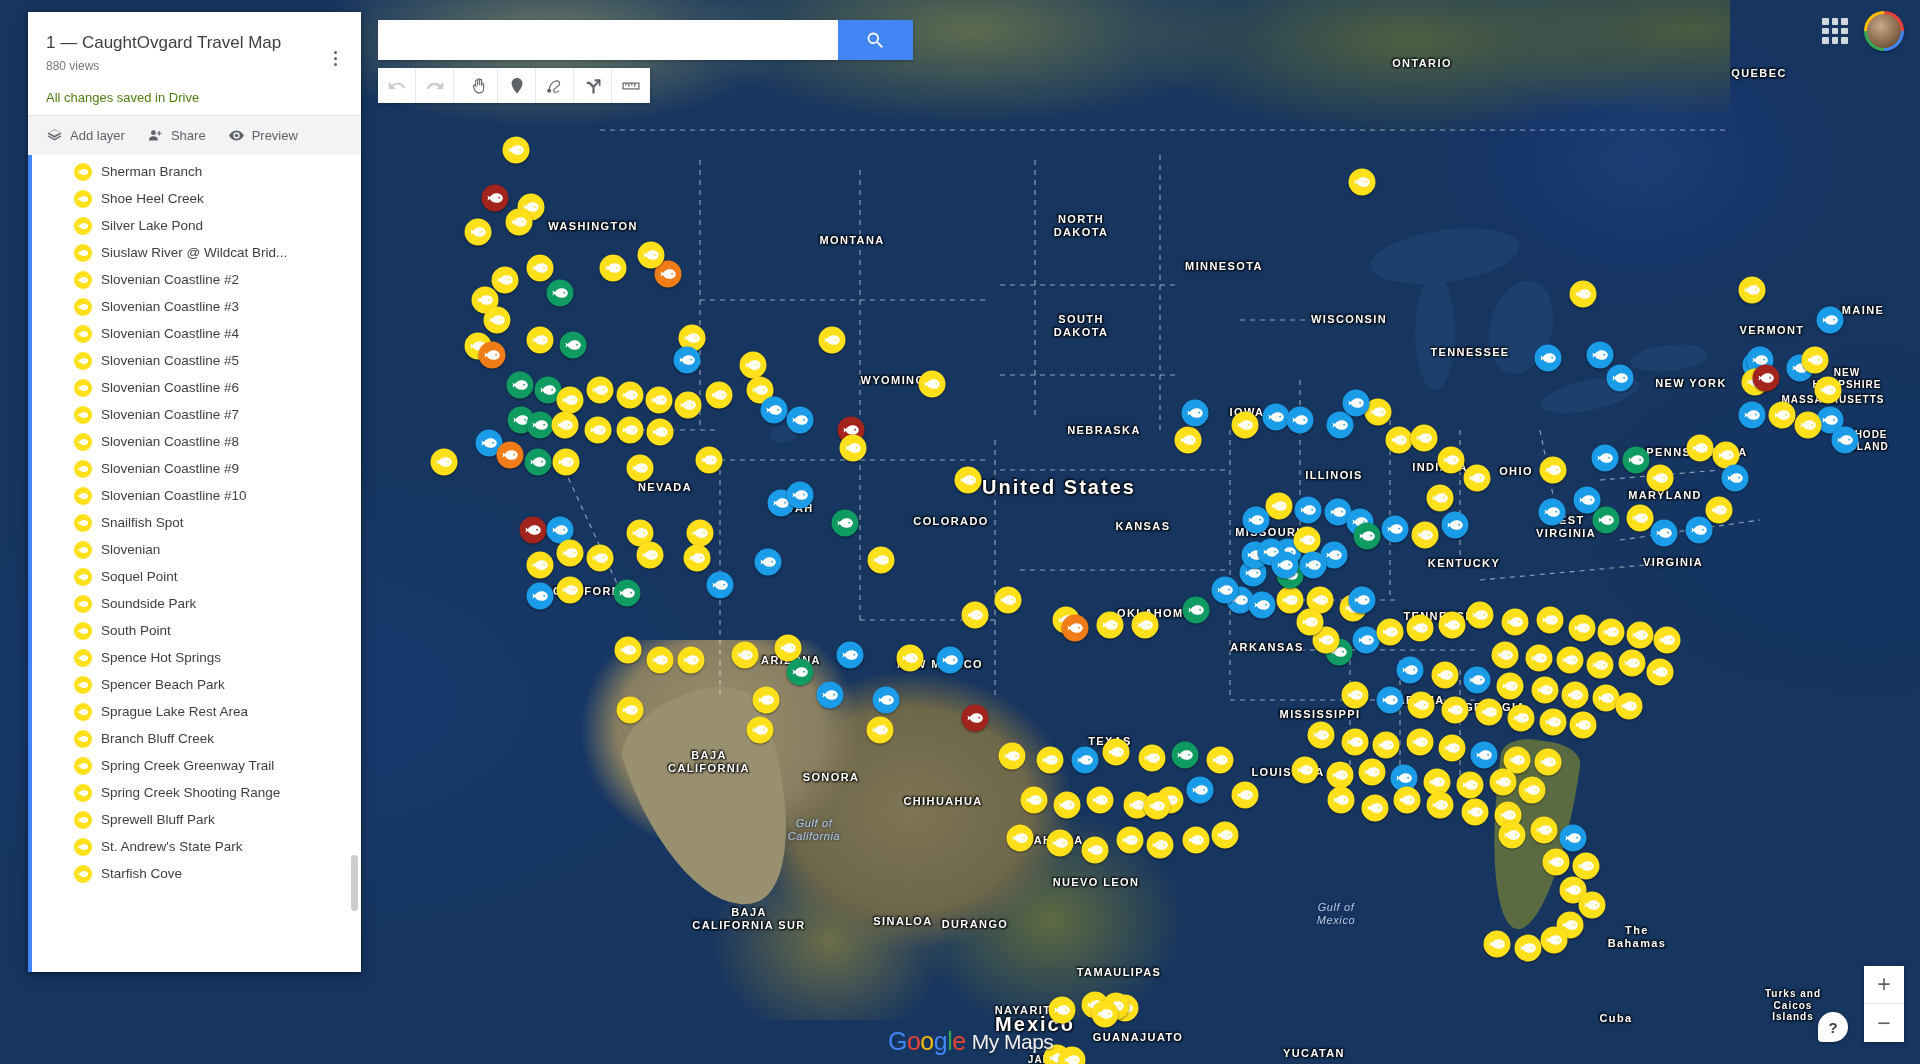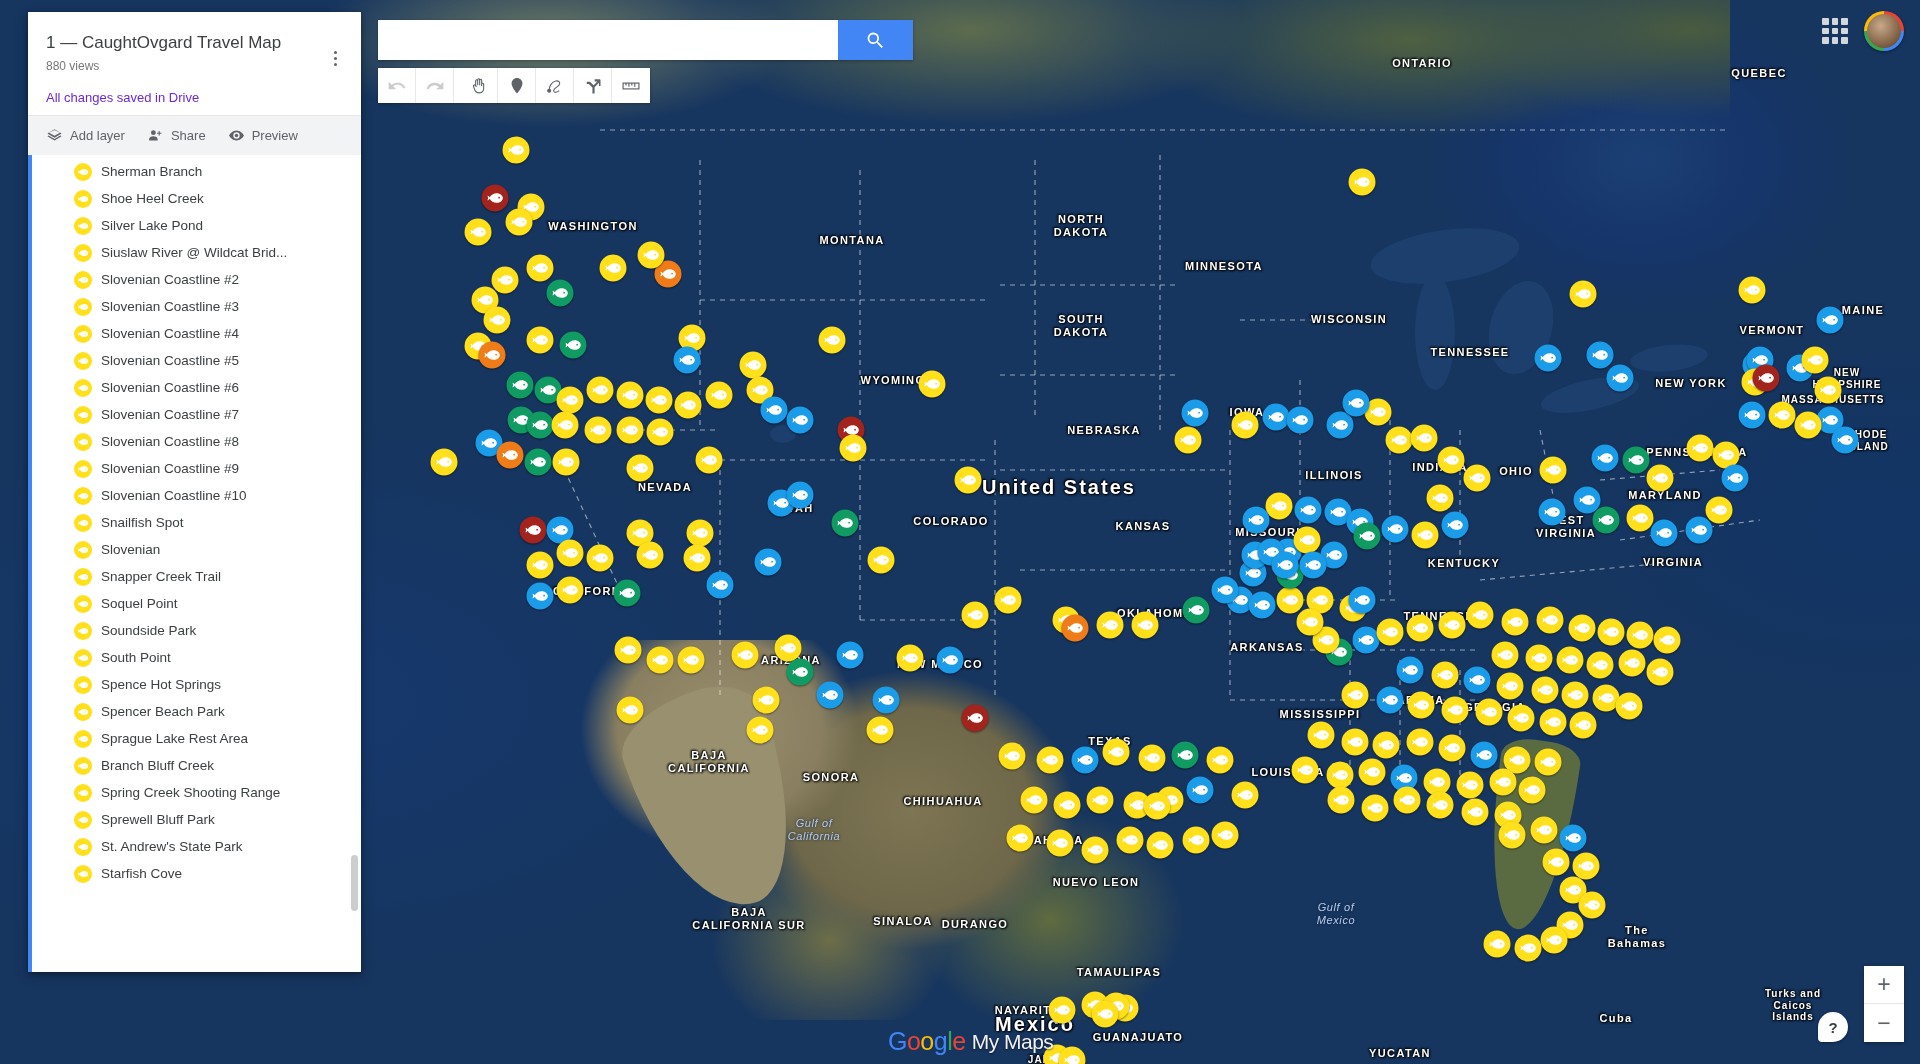--- a/index.html
+++ b/index.html
@@ -117,21 +117,21 @@
     box-shadow: 0 1px 4px rgba(0,0,0,.3), 0 4px 12px rgba(0,0,0,.25);
     display: flex; flex-direction: column;
     z-index: 20;
   }
   #sb-header { padding: 20px 18px 10px 18px; position: relative; }
   #sb-title {
     font-size: 17px; color: #3c4043; font-weight: 400;
     line-height: 22px; padding-right: 30px;
   }
   #sb-views { font-size: 12px; color: #777; margin-top: 5px; }
-  #sb-saved { font-size: 13px; color: #6d28d9; margin-top: 17px; }
+  #sb-saved { font-size: 13px; color: #4d7c0f; margin-top: 17px; }
   #sb-kebab {
     position: absolute; right: 14px; top: 34px;
     width: 24px; height: 24px;
     display: flex; flex-direction: column; align-items: center; justify-content: center; gap: 3px;
     cursor: pointer;
   }
   #sb-kebab span { width: 3px; height: 3px; border-radius: 50%; background: #5f6368; display:block; }
 
   #sb-actions {
     display: flex; align-items: center; gap: 22px;
@@ -370,21 +370,21 @@
 CALIFORNIA SUR</div>
         <div class="maplabel " style="left: 831px; top: 777px;">SONORA</div>
         <div class="maplabel " style="left: 943px; top: 801px;">CHIHUAHUA</div>
         <div class="maplabel " style="left: 1049px; top: 840px;">COAHUILA</div>
         <div class="maplabel " style="left: 1096px; top: 882px;">NUEVO LEON</div>
         <div class="maplabel " style="left: 903px; top: 921px;">SINALOA</div>
         <div class="maplabel " style="left: 975px; top: 924px;">DURANGO</div>
         <div class="maplabel " style="left: 1119px; top: 972px;">TAMAULIPAS</div>
         <div class="maplabel " style="left: 1020px; top: 1010px; padding-left: 6px;">NAYARIT</div>
         <div class="maplabel " style="left: 1138px; top: 1037px;">GUANAJUATO</div>
-        <div class="maplabel " style="left: 1400px; top: 1053px; text-align: right;">YUCATAN</div>
+        <div class="maplabel " style="left: 1314px; top: 1053px; text-align: right;">YUCATAN</div>
         <div class="maplabel small" style="left: 1053px; top: 1060px;">JALISCO</div>
         <div class="maplabel " style="left: 1616px; top: 1018px;">Cuba</div>
         <div class="maplabel " style="left: 1637px; top: 937px;">The
 Bahamas</div>
         <div class="maplabel small" style="left: 1793px; top: 1005px;">Turks and
 Caicos
 Islands</div>
         <div class="maplabel water" style="left: 1336px; top: 914px;">Gulf of
 Mexico</div>
         <div class="maplabel water" style="left: 814px; top: 830px;">Gulf of
@@ -1848,28 +1848,20 @@
               </svg>
             </span>
             <span>Slovenian</span>
           </div>
           <div class="layer-item">
             <span class="layer-icon" style="background:#ffe01b">
               <svg viewBox="0 0 24 16">
                 <path fill="#fff" d="M14.4 1.8C10.3 1.8 6.8 4 5.3 7.2 4.6 6.2 3.4 5.4 2 5.2c.6.9.9 1.8.9 2.8s-.3 2-.9 2.8c1.4-.2 2.6-1 3.3-2 1.5 3.2 5 5.4 9.1 5.4 4.5 0 8-2.8 8-6.2s-3.5-6.2-8-6.2zm3.2 4.8a1.1 1.1 0 1 1 0 2.2 1.1 1.1 0 0 1 0-2.2z"></path>
               </svg>
             </span>
-            <span>Snapper Creek Trail</span>
-          </div>
-          <div class="layer-item">
-            <span class="layer-icon" style="background:#ffe01b">
-              <svg viewBox="0 0 24 16">
-                <path fill="#fff" d="M14.4 1.8C10.3 1.8 6.8 4 5.3 7.2 4.6 6.2 3.4 5.4 2 5.2c.6.9.9 1.8.9 2.8s-.3 2-.9 2.8c1.4-.2 2.6-1 3.3-2 1.5 3.2 5 5.4 9.1 5.4 4.5 0 8-2.8 8-6.2s-3.5-6.2-8-6.2zm3.2 4.8a1.1 1.1 0 1 1 0 2.2 1.1 1.1 0 0 1 0-2.2z"></path>
-              </svg>
-            </span>
             <span>Soquel Point</span>
           </div>
           <div class="layer-item">
             <span class="layer-icon" style="background:#ffe01b">
               <svg viewBox="0 0 24 16">
                 <path fill="#fff" d="M14.4 1.8C10.3 1.8 6.8 4 5.3 7.2 4.6 6.2 3.4 5.4 2 5.2c.6.9.9 1.8.9 2.8s-.3 2-.9 2.8c1.4-.2 2.6-1 3.3-2 1.5 3.2 5 5.4 9.1 5.4 4.5 0 8-2.8 8-6.2s-3.5-6.2-8-6.2zm3.2 4.8a1.1 1.1 0 1 1 0 2.2 1.1 1.1 0 0 1 0-2.2z"></path>
               </svg>
             </span>
             <span>Soundside Park</span>
           </div>
@@ -1905,20 +1897,28 @@
             </span>
             <span>Sprague Lake Rest Area</span>
           </div>
           <div class="layer-item">
             <span class="layer-icon" style="background:#ffe01b">
               <svg viewBox="0 0 24 16">
                 <path fill="#fff" d="M14.4 1.8C10.3 1.8 6.8 4 5.3 7.2 4.6 6.2 3.4 5.4 2 5.2c.6.9.9 1.8.9 2.8s-.3 2-.9 2.8c1.4-.2 2.6-1 3.3-2 1.5 3.2 5 5.4 9.1 5.4 4.5 0 8-2.8 8-6.2s-3.5-6.2-8-6.2zm3.2 4.8a1.1 1.1 0 1 1 0 2.2 1.1 1.1 0 0 1 0-2.2z"></path>
               </svg>
             </span>
             <span>Branch Bluff Creek</span>
+          </div>
+          <div class="layer-item">
+            <span class="layer-icon" style="background:#ffe01b">
+              <svg viewBox="0 0 24 16">
+                <path fill="#fff" d="M14.4 1.8C10.3 1.8 6.8 4 5.3 7.2 4.6 6.2 3.4 5.4 2 5.2c.6.9.9 1.8.9 2.8s-.3 2-.9 2.8c1.4-.2 2.6-1 3.3-2 1.5 3.2 5 5.4 9.1 5.4 4.5 0 8-2.8 8-6.2s-3.5-6.2-8-6.2zm3.2 4.8a1.1 1.1 0 1 1 0 2.2 1.1 1.1 0 0 1 0-2.2z"></path>
+              </svg>
+            </span>
+            <span>Spring Creek Greenway Trail</span>
           </div>
           <div class="layer-item">
             <span class="layer-icon" style="background:#ffe01b">
               <svg viewBox="0 0 24 16">
                 <path fill="#fff" d="M14.4 1.8C10.3 1.8 6.8 4 5.3 7.2 4.6 6.2 3.4 5.4 2 5.2c.6.9.9 1.8.9 2.8s-.3 2-.9 2.8c1.4-.2 2.6-1 3.3-2 1.5 3.2 5 5.4 9.1 5.4 4.5 0 8-2.8 8-6.2s-3.5-6.2-8-6.2zm3.2 4.8a1.1 1.1 0 1 1 0 2.2 1.1 1.1 0 0 1 0-2.2z"></path>
               </svg>
             </span>
             <span>Spring Creek Shooting Range</span>
           </div>
           <div class="layer-item">

